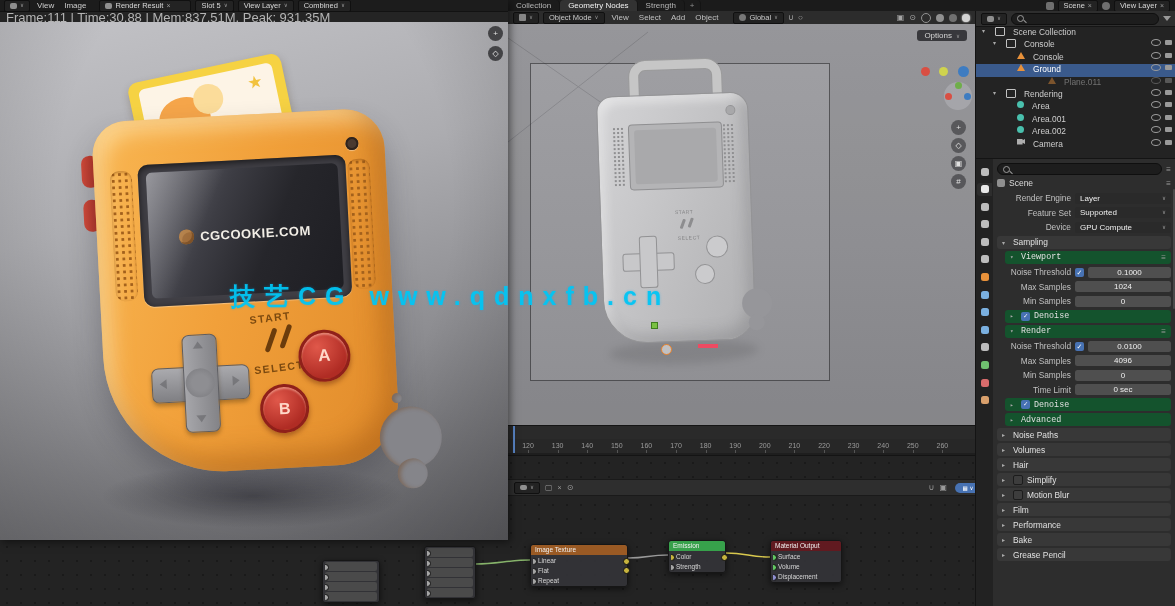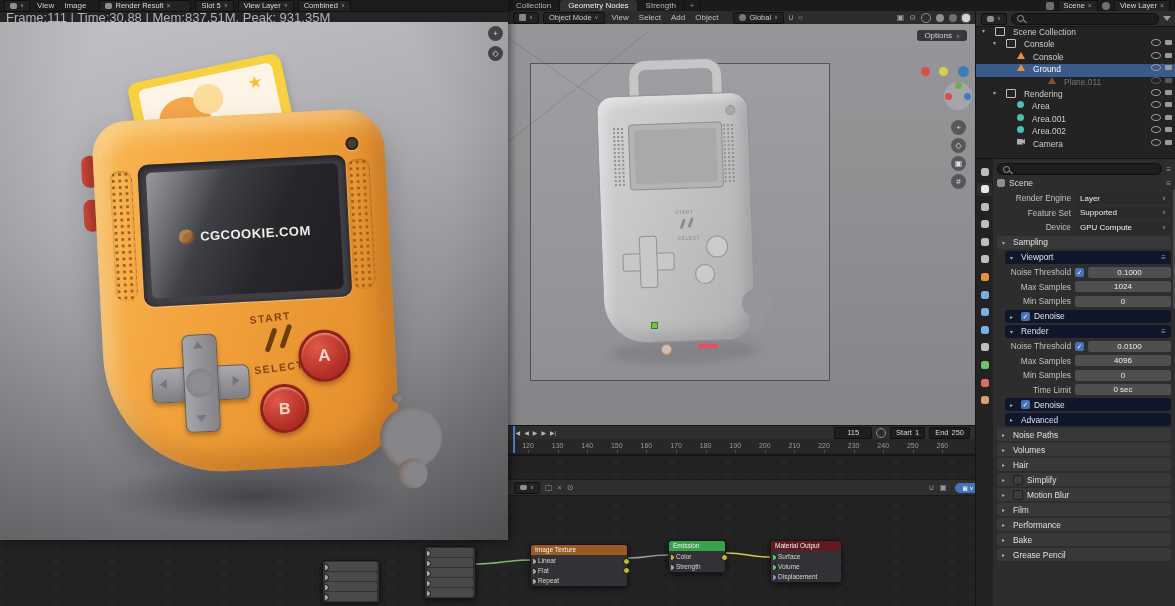--- a/index.html
+++ b/index.html
@@ -117,21 +117,21 @@
   .frow{display:flex;align-items:center;gap:4px;height:13px;margin:1.5px 0;}
   .flabel{width:74px;text-align:right;color:#c0c0c0;font-size:8.3px;flex:none;white-space:nowrap;}
   .vfield{background:#4f4f4f;border-radius:2.5px;height:11px;line-height:11px;text-align:center;color:#efefef;
           font-size:8px;flex:1;white-space:nowrap;overflow:hidden;}
   .vfield.dd{background:#2a2a2a;display:flex;justify-content:space-between;padding:0 5px;text-align:left;}
   .cb{flex:none;width:9px;height:9px;border-radius:2px;background:#4772b3;color:#fff;font-size:7px;line-height:9px;
       text-align:center;font-weight:bold;}
   .cb.off{background:#3d3d3d;border:1px solid #1c1c1c;width:8px;height:8px;}
   .sect{display:flex;align-items:center;gap:4px;background:#383838;border-radius:3px;height:13px;padding:0 5px;
         color:#e0e0e0;font-size:8.4px;margin:2px 0;}
-  .sect.sub{margin-left:8px;background:#0f172a;}
+  .sect.sub{margin-left:8px;background:#14532d;font-family:Liberation Mono, monospace;}
   .sarrow{font-size:6px;color:#a8a8a8;width:7px;flex:none;}
   .preset{margin-left:auto;color:#9a9a9a;font-size:8px;}
 
   
   #renderwin{left:0;top:0;width:508px;height:540px;background:#1d1d1d;z-index:30;box-shadow:2px 2px 8px rgba(0,0,0,.5);}
   #rw-h1{height:11px;background:#1c1c1c;border-bottom:1px solid #121212;display:flex;align-items:center;gap:4px;padding:0 4px;font-size:8px;}
   #rw-h2{height:11px;background:#242424;border-bottom:1px solid #121212;display:flex;align-items:center;padding:0 6px;font-size:13px;color:#b4b4b4;}
   #rw-img{position:absolute;left:0;top:22px;width:508px;height:518px;
           background:linear-gradient(165deg,#c3c3c7 0%,#acacb0 35%,#8d8d91 65%,#636367 100%);}
   #rw-img .vig{position:absolute;inset:0;background:radial-gradient(ellipse at 50% 35%, transparent 55%, rgba(0,0,0,.20) 100%);}
@@ -289,41 +289,20 @@
         <i style="right:1px;top:11px;background:#3e7cc1"></i>
       </div>
       <span class="vp-btn" style="left:443px;top:96px">+</span>
       <span class="vp-btn" style="left:443px;top:114px">◇</span>
       <span class="vp-btn" style="left:443px;top:132px">▣</span>
       <span class="vp-btn" style="left:443px;top:150px">#</span>
     </div>
   </div>
 
   <div id="timeline" class="region">
-    <div id="tl-hdr">
-      <span id="pb-icons" style="display:flex;gap:2px">
-          <span class="pb">|◀</span>
-          <span class="pb">◀</span>
-          <span class="pb">▶</span>
-          <span class="pb">▶</span>
-          <span class="pb">▶|</span>
-        </span>
-      <span style="margin-left:auto;display:flex;gap:4px;align-items:center">
-        <span class="tfield" style="width:26px;justify-content:center">115</span>
-        <span class="icon-dot" style="width:8px;height:8px;border:1px solid #8f8f8f;border-radius:50%"></span>
-        <span class="tfield">
-            <span>Start</span>
-            <span>1</span>
-          </span>
-        <span class="tfield">
-            <span>End</span>
-            <span>250</span>
-          </span>
-      </span>
-    </div>
     <div id="tl-ruler">
         <span class="tick" style="left: 20px;">120</span>
         <span style="position: absolute; bottom: 0px; width: 1px; height: 3px; background: rgb(85, 85, 85); left: 20px;"></span>
         <span class="tick" style="left: 49.6px;">130</span>
         <span style="position: absolute; bottom: 0px; width: 1px; height: 3px; background: rgb(85, 85, 85); left: 49.6px;"></span>
         <span class="tick" style="left: 79.2px;">140</span>
         <span style="position: absolute; bottom: 0px; width: 1px; height: 3px; background: rgb(85, 85, 85); left: 79.2px;"></span>
         <span class="tick" style="left: 108.8px;">150</span>
         <span style="position: absolute; bottom: 0px; width: 1px; height: 3px; background: rgb(85, 85, 85); left: 108.8px;"></span>
         <span class="tick" style="left: 138.4px;">160</span>
@@ -792,13 +771,14 @@
           <span class="bite" style="left:288px;top:352px;width:30px;height:30px"></span>
           <span class="bite" style="left:286px;top:286px;width:10px;height:10px"></span>
         </div>
       </div>
 
       <span class="imgbtn" style="top:4px">+</span>
       <span class="imgbtn" style="top:24px">◇</span>
     </div>
   </div>
 
+  <div id="watermark">技艺CG www.qdnxfb.cn</div>
 </div>
 
 </body></html>

